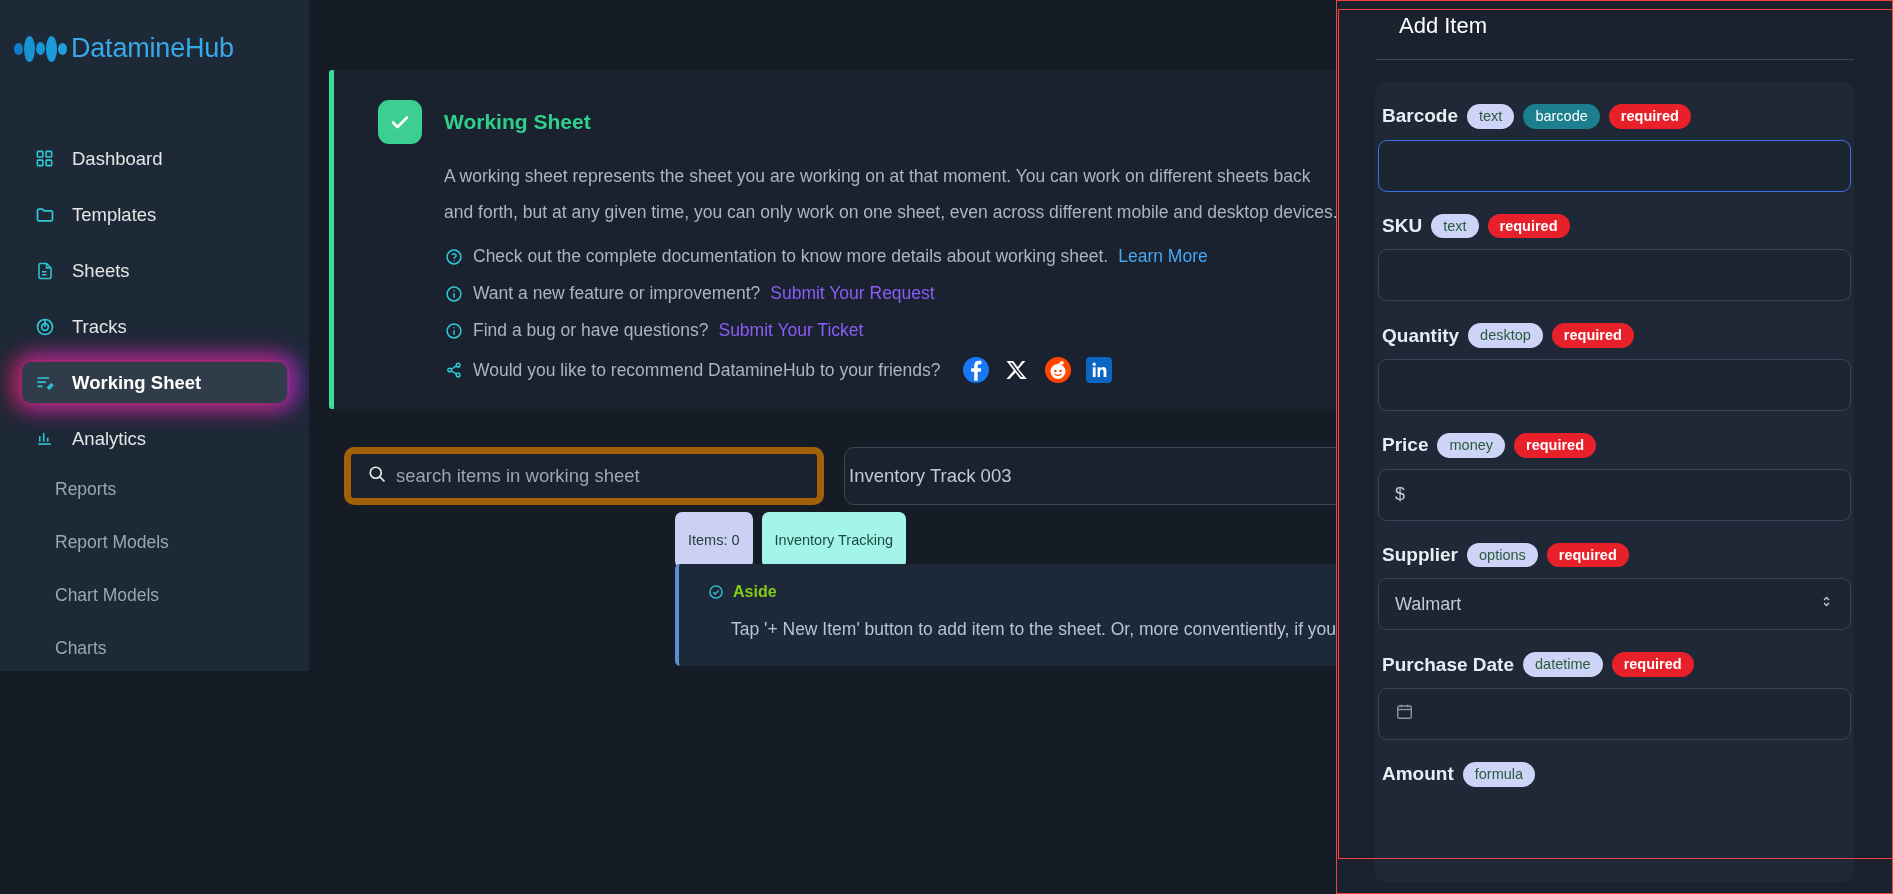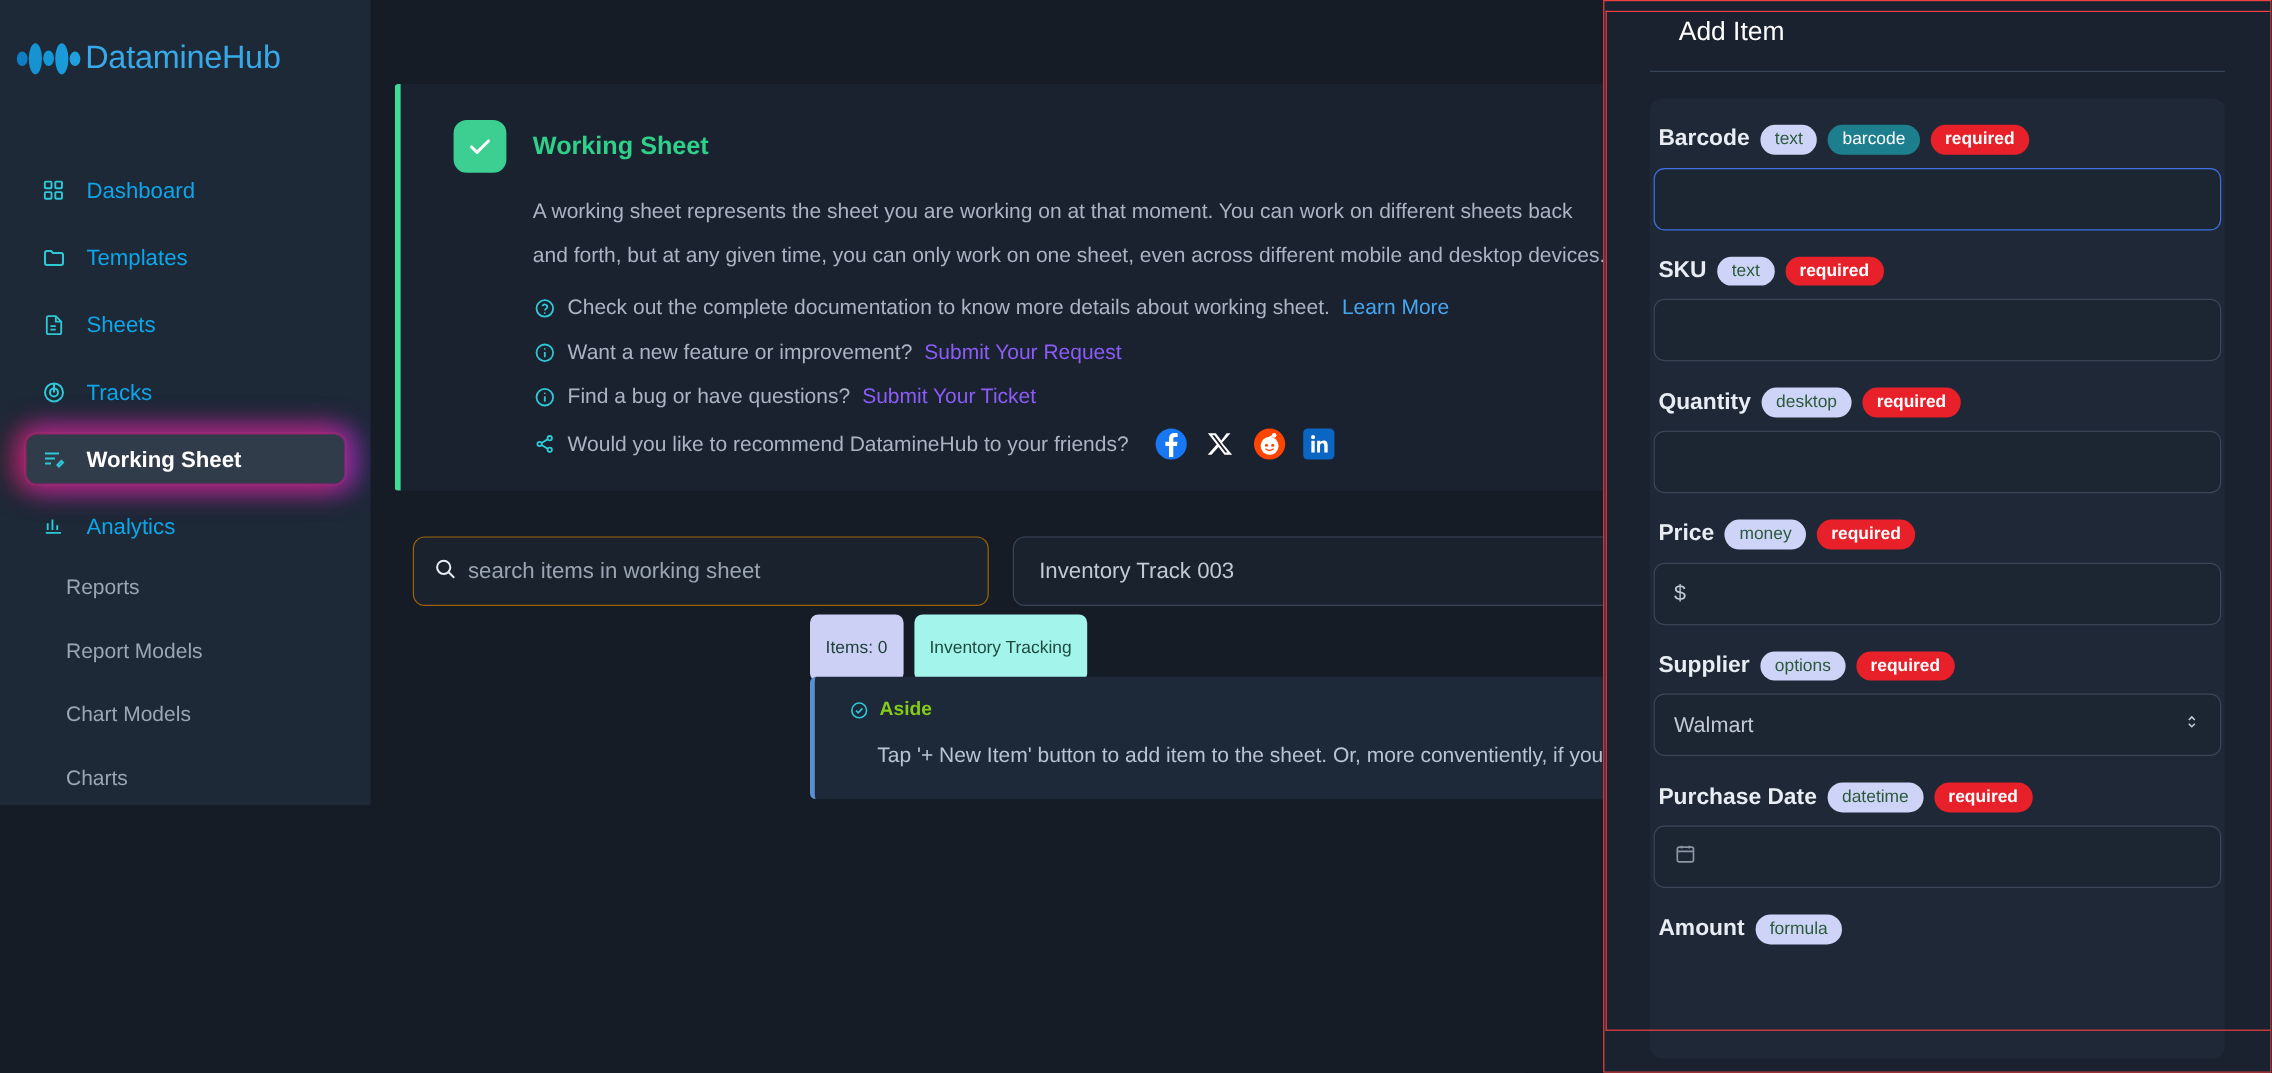--- a/index.html
+++ b/index.html
@@ -37,21 +37,21 @@
     font-size: 27px; color: #38a9e8; letter-spacing: -0.2px;
     font-weight: 400;
   }
 
   .nav { margin-top: 74px; }
   .nav-item {
     display: flex; align-items: center; gap: 17px;
     height: 41px; margin: 0 22px 15px 22px;
     padding-left: 12px;
     border-radius: 9px;
-    color: #0ea5e9; font-size: 18.5px;
+    color: #e5e5e5; font-size: 18.5px;
     cursor: pointer;
   }
   .nav-item .ic { width: 21px; height: 21px; display:flex; align-items:center; justify-content:center; color:#2ec8d6; flex:0 0 21px;}
   .nav-item .ic svg { display:block; }
   .nav-item.active {
     background: #303c4a;
     color: #ffffff;
     font-weight: bold;
     box-shadow: -6px 0 22px 6px rgba(225,29,72,0.55), 6px 0 22px 6px rgba(147,51,234,0.6), 0 0 18px 4px rgba(160,40,150,0.45);
     position: relative;
@@ -107,31 +107,31 @@
   .soc.x  { background:transparent; }
   .soc.rd { background:#ff4500; border-radius:50%; }
   .soc.li { background:#0a66c2; border-radius:4px; }
 
   
   .search-row {
     position:absolute; left: 35px; top: 447px;
     display:flex; gap: 20px; align-items:center;
   }
   .search-box {
-    width: 480px; height: 58px; border:1px solid #a16207; border-radius:10px;
+    width: 480px; height: 58px; border:7px solid #a16207; border-radius:10px;
     background:#1a222e; display:flex; align-items:center; padding: 0 16px; gap:9px;
   }
   .search-box input {
     background:transparent; border:none; outline:none;
     color:#aab4c2; font-size:18.5px; font-family:"Liberation Sans",sans-serif; width: 100%;
   }
   .search-box input::placeholder { color:#9aa5b3; }
   .track-box {
     width: 640px; height: 58px; border:1px solid #3a4658; border-radius:10px;
-    background:#1a222e; display:flex; align-items:center; padding: 0 21px;
+    background:#1a222e; display:flex; align-items:center; padding: 0 4px;
     color:#c1c9d4; font-size:18.5px; justify-content: space-between;
   }
   .collapse-ic { color:#8b96a5; font-size:19px; }
 
   .badges { position:absolute; left: 366px; top: 512px; display:flex; gap:9px; }
   .badge { border-radius: 7px; padding: 20px 13px; font-size: 14.5px; color:#1c3a2c; }
   .badge.items { background:#ccd0f5; color:#20403a; }
   .badge.track { background:#a3f5eb; color:#1f4a3f; }
 
   .aside-card {

